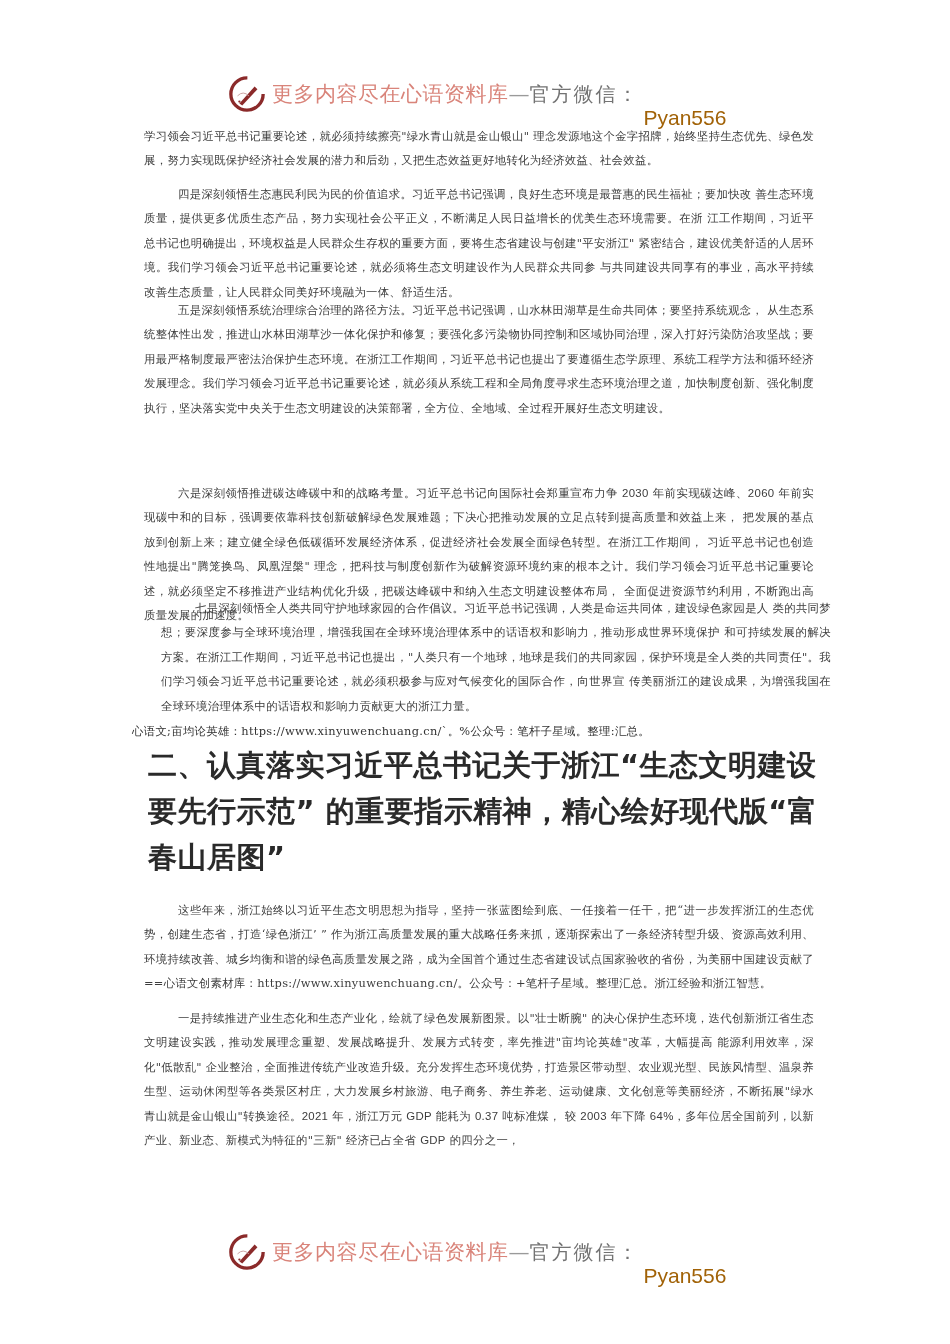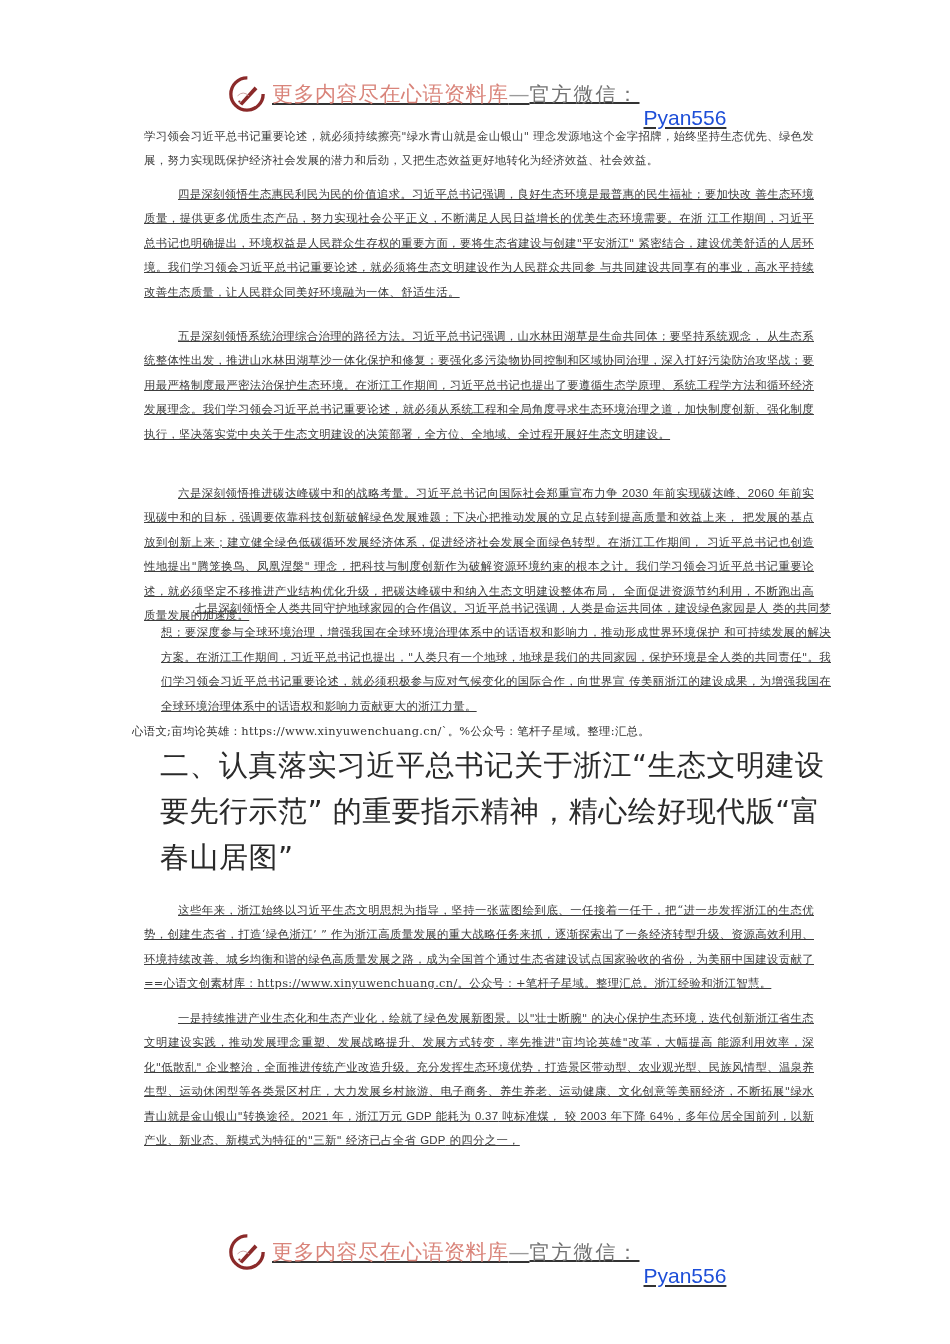--- a/index.html
+++ b/index.html
@@ -1,33 +1,33 @@
 <!DOCTYPE html>
 <html><head>
 <meta charset="utf-8">
 <style>
   html, body { margin: 0; padding: 0; background: #ffffff; }
   body { width: 950px; height: 1344px; position: relative; overflow: hidden;
          font-family: "DejaVu Serif", "Liberation Serif", serif; color: #333333; }
-  .banner { position: absolute; left: 228px; height: 40px; display: flex; align-items: center; text-decoration: underline; }
+  .banner { position: absolute; left: 228px; height: 40px; display: flex; align-items: center; }
   .banner.top { top: 74px; }
   .banner.bottom { top: 1232px; }
   .banner .logo { width: 38px; height: 38px; margin-right: 6px; }
   .banner .brand { font-family: "DejaVu Serif", serif; font-size: 21px; color: #d9847a; letter-spacing: 0.5px; }
   .banner .dash { font-family: "DejaVu Serif", serif; font-size: 21px; color: #9a9a9a; }
   .banner .wx-label { font-family: "DejaVu Serif", serif; font-size: 20px; color: #737373; letter-spacing: 2px; }
-  .banner .wx-id { font-family: "Liberation Sans", sans-serif; font-size: 21px; color: #1d4ed8; margin-left: 4px; margin-top: 48px; }
+  .banner .wx-id { font-family: "Liberation Sans", sans-serif; font-size: 21px; color: #a16207; margin-left: 4px; margin-top: 48px; }
 
   .content { position: absolute; left: 144px; width: 670px; }
   p.para { margin: 0; font-size: 11.4px; line-height: 24.4px; color: #3c3c3c; text-align: justify; letter-spacing: 0.3px; }
-  p.indent { text-indent: 34px; text-decoration: underline; }
+  p.indent { text-indent: 34px; }
   .num { font-family: "Liberation Sans", sans-serif; }
   .note { position: absolute; left: 132px; top: 724px; font-size: 11.4px; color: #333; letter-spacing: 0.3px; }
-  h2.heading { position: absolute; left: 160px; top: 742px; width: 680px; margin: 0;
-               font-family: "DejaVu Sans", "Liberation Sans", sans-serif; font-weight: normal;
+  h2.heading { position: absolute; left: 148px; top: 742px; width: 680px; margin: 0;
+               font-family: "DejaVu Sans", "Liberation Sans", sans-serif; font-weight: bold;
                font-size: 29px; line-height: 46px; color: #2a2a2a; letter-spacing: 0.5px; }
 </style>
 </head>
 <body>
 
 <div class="banner top">
   <svg class="logo" viewBox="0 0 40 40">
     <circle cx="20" cy="20" r="17" fill="none" stroke="#8b2a2a" stroke-width="3.5" stroke-dasharray="80 30"></circle>
     <path d="M12 30 L28 12 L31 15 L15 32 Z" fill="#8b2a2a"></path>
     <path d="M10 22 Q16 16 22 22" fill="none" stroke="#c9a0a0" stroke-width="1"></path>
@@ -40,21 +40,21 @@
 </div>
 
 <div class="content" style="top:124px;">
   <p class="para">学习领会习近平总书记重要论述，就必须持续擦亮"绿水青山就是金山银山" 理念发源地这个金字招牌，始终坚持生态优先、绿色发展，努力实现既保护经济社会发展的潜力和后劲，又把生态效益更好地转化为经济效益、社会效益。</p>
 </div>
 
 <div class="content" style="top:182px;">
   <p class="para indent">四是深刻领悟生态惠民利民为民的价值追求。习近平总书记强调，良好生态环境是最普惠的民生福祉；要加快改 善生态环境质量，提供更多优质生态产品，努力实现社会公平正义，不断满足人民日益增长的优美生态环境需要。在浙 江工作期间，习近平总书记也明确提出，环境权益是人民群众生存权的重要方面，要将生态省建设与创建"平安浙江" 紧密结合，建设优美舒适的人居环境。我们学习领会习近平总书记重要论述，就必须将生态文明建设作为人民群众共同参 与共同建设共同享有的事业，高水平持续改善生态质量，让人民群众同美好环境融为一体、舒适生活。</p>
 </div>
 
-<div class="content" style="top:324px;">
+<div class="content" style="top:298px;">
   <p class="para indent">五是深刻领悟系统治理综合治理的路径方法。习近平总书记强调，山水林田湖草是生命共同体；要坚持系统观念， 从生态系统整体性出发，推进山水林田湖草沙一体化保护和修复；要强化多污染物协同控制和区域协同治理，深入打好污染防治攻坚战；要用最严格制度最严密法治保护生态环境。在浙江工作期间，习近平总书记也提出了要遵循生态学原理、系统工程学方法和循环经济发展理念。我们学习领会习近平总书记重要论述，就必须从系统工程和全局角度寻求生态环境治理之道，加快制度创新、强化制度执行，坚决落实党中央关于生态文明建设的决策部署，全方位、全地域、全过程开展好生态文明建设。</p>
 </div>
 
 <div class="content" style="top:481px;">
   <p class="para indent"><span>六是深刻领悟推进碳达峰碳中和的战略考量。习近平总书记向国际社会郑重宣布力争 </span><span class="num">2030</span><span> 年前实现碳达峰、</span><span class="num">2060</span><span> 年前实现碳中和的目标，强调要依靠科技创新破解绿色发展难题；下决心把推动发展的立足点转到提高质量和效益上来， 把发展的基点放到创新上来；建立健全绿色低碳循环发展经济体系，促进经济社会发展全面绿色转型。在浙江工作期间， 习近平总书记也创造性地提出"腾笼换鸟、凤凰涅槃" 理念，把科技与制度创新作为破解资源环境约束的根本之计。我们学习领会习近平总书记重要论述，就必须坚定不移推进产业结构优化升级，把碳达峰碳中和纳入生态文明建设整体布局， 全面促进资源节约利用，不断跑出高质量发展的加速度。</span></p>
 </div>
 
 <div class="content" style="top:596px;margin-left:17px;">
   <p class="para indent">七是深刻领悟全人类共同守护地球家⁢园的合作倡议。习近平总书记强调，人类是命运共同体，建设绿色家园是人 类的共同梦想；要深度参与全球环境治理，增强我国在全球环境治理体系中的话语权和影响力，推动形成世界环境保护 和可持续发展的解决方案。在浙江工作期间，习近平总书记也提出，"人类只有一个地球，地球是我们的共同家园，保护环境是全人类的共同责任"。我们学习领会习近平总书记重要论述，就必须积极参与应对气候变化的国际合作，向世界宣 传美丽浙江的建设成果，为增强我国在全球环境治理体系中的话语权和影响力贡献更大的浙江力量。</p>
 </div>

